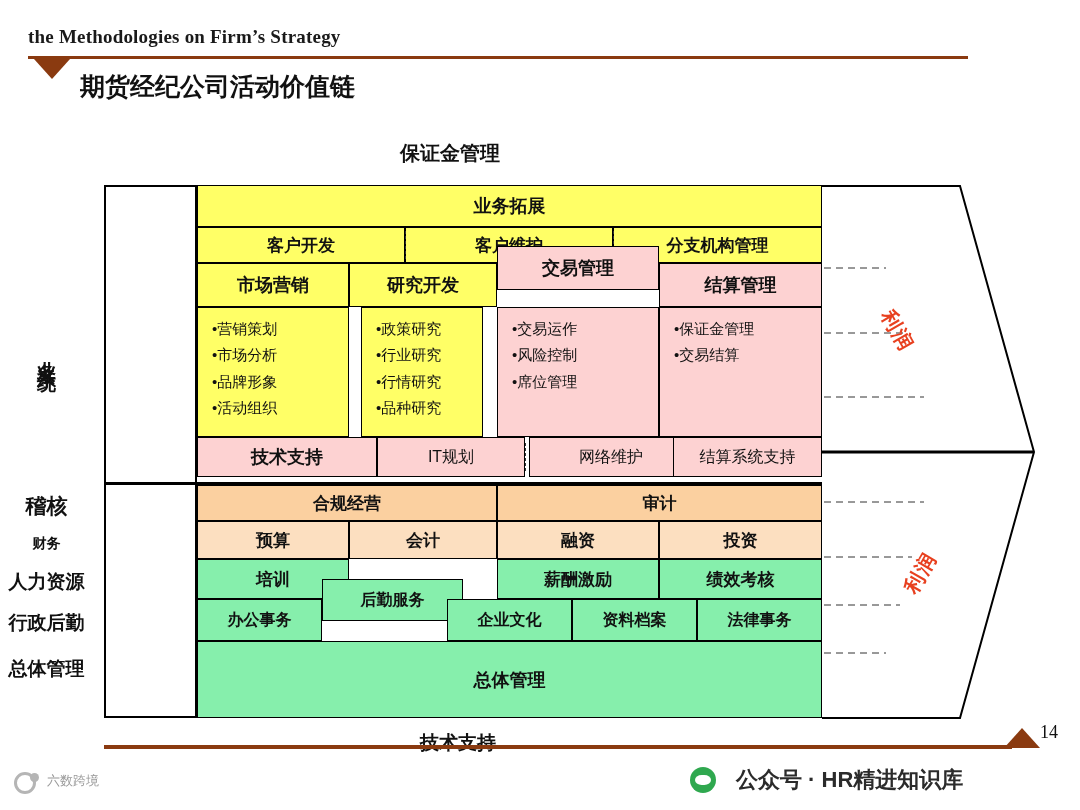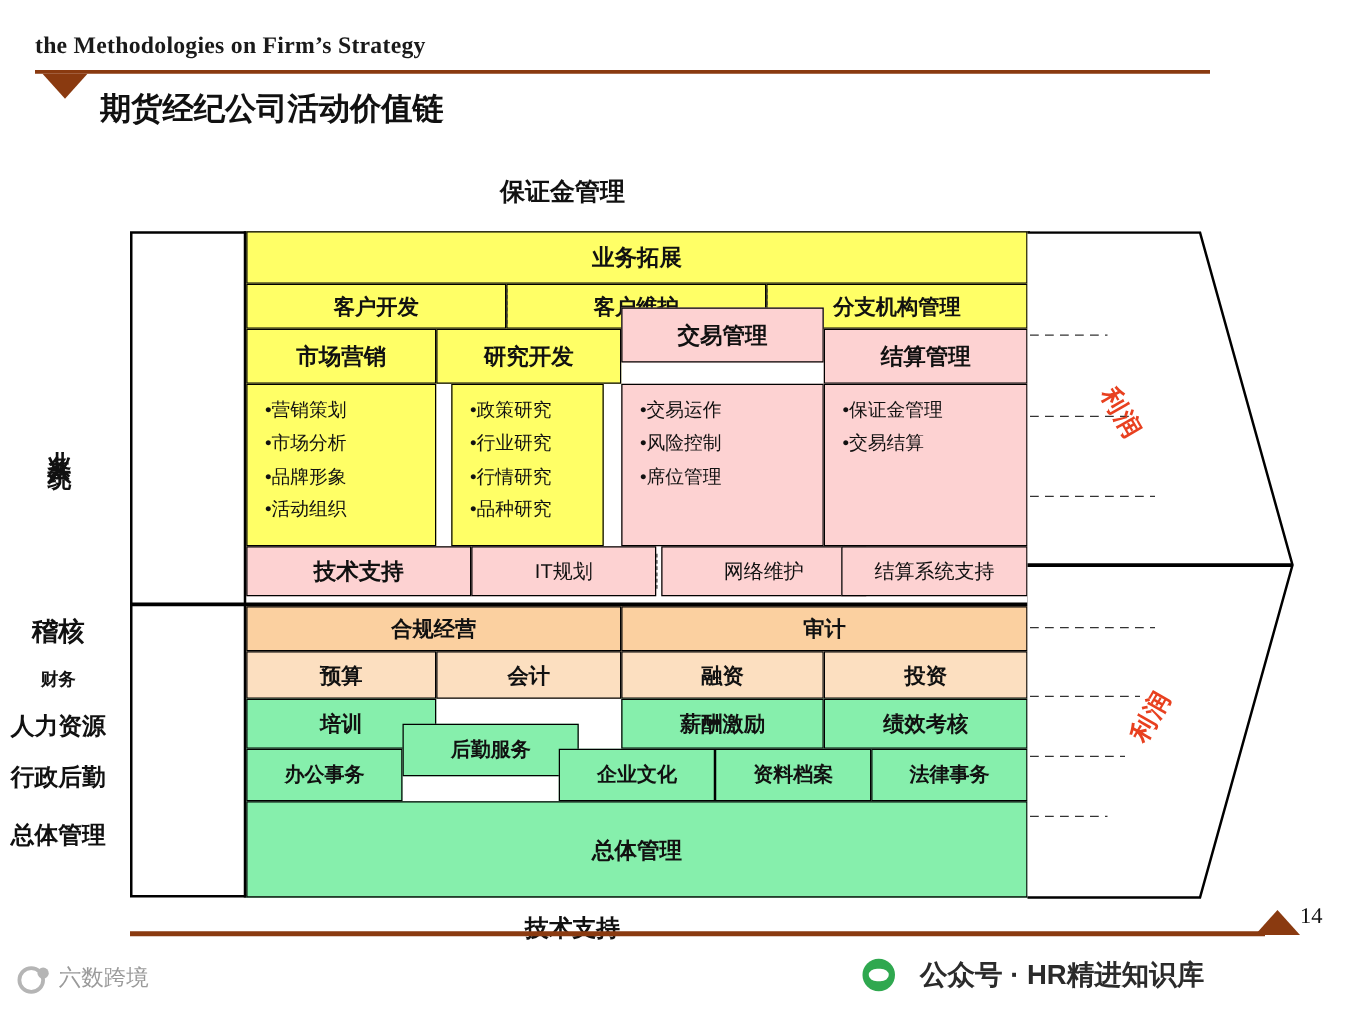--- a/index.html
+++ b/index.html
@@ -114,21 +114,21 @@
     width:26px;height:26px;border-radius:50%;
     background:#2fa84f;display:inline-block;position:relative;
   }
   .wm-circle::before{
     content:"";position:absolute;left:5px;top:8px;width:16px;height:10px;
     border-radius:8px/6px;background:#fff;
   }
   .wm-left{
     position:absolute;left:14px;top:770px;
     display:flex;align-items:center;gap:7px;
-    color:#9a9a9a;font-size:18px;
+    color:#9a9a9a;font-size:13px;
   }
   .wm-left-mark{
     width:26px;height:22px;position:relative;
   }
   .wm-left-mark::before{
     content:"";position:absolute;left:0;top:2px;width:16px;height:16px;
     border:3px solid #b5b5b5;border-radius:50%;
   }
   .wm-left-mark::after{
     content:"";position:absolute;left:16px;top:3px;width:9px;height:9px;

